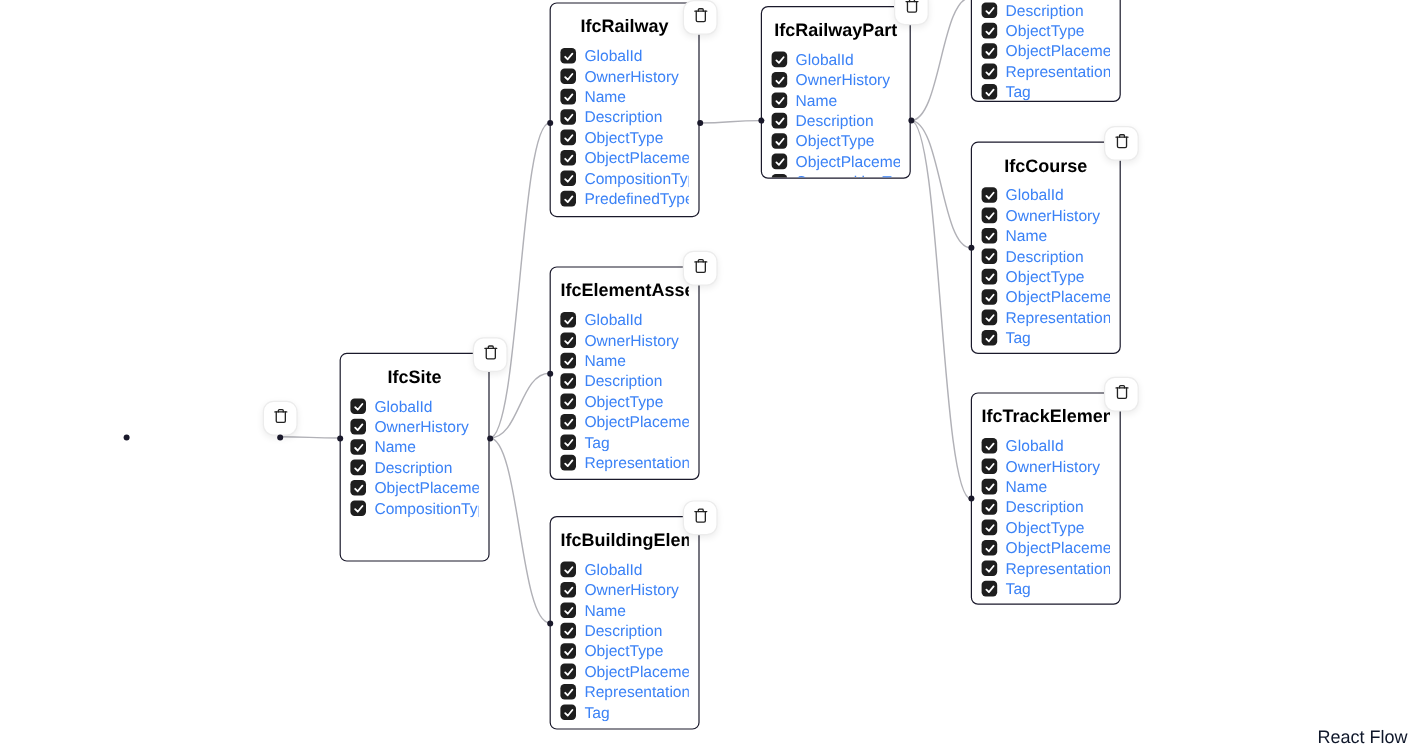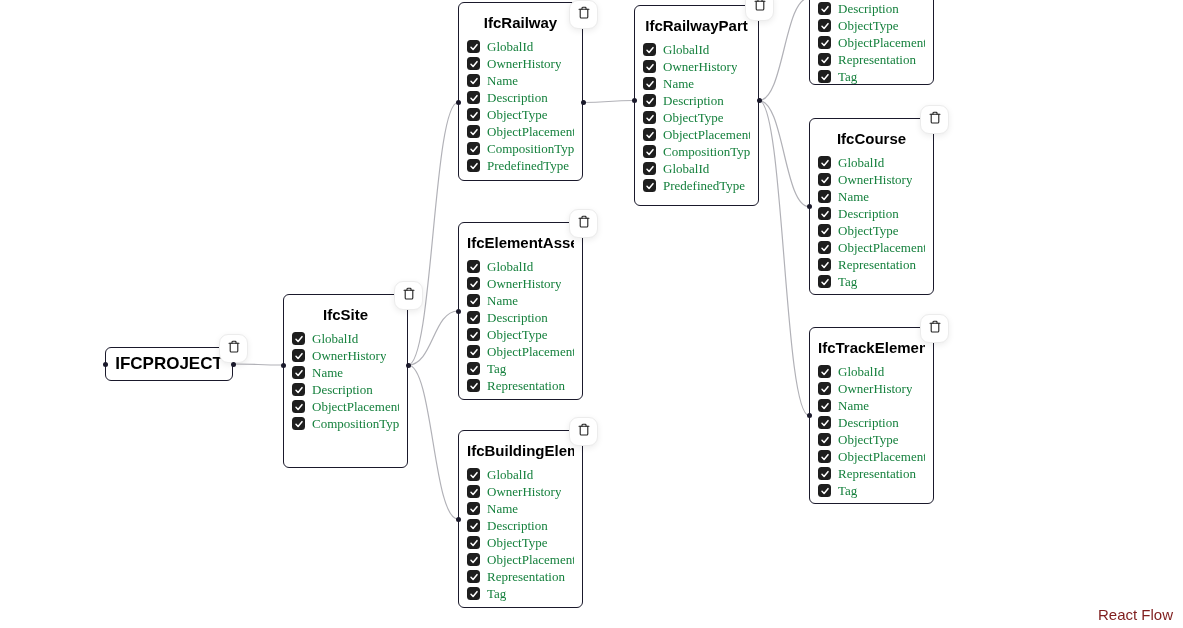--- a/index.html
+++ b/index.html
@@ -11,45 +11,42 @@
   .node.simple{display:flex;align-items:center;justify-content:center;padding:0;}
   .node.partial{padding-top:6px;}
   .simple-title{font-size:17px;font-weight:bold;color:#000;white-space:nowrap;}
   .node-title{height:20px;line-height:20px;font-size:15px;font-weight:bold;color:#000;
               display:flex;overflow:hidden;margin-bottom:5px;}
   .node-title span{margin:0 auto;white-space:nowrap;}
   .attr-row{display:flex;align-items:center;height:17px;gap:7px;}
   .checkbox{width:13px;height:13px;flex:0 0 13px;border-radius:3.5px;background:#1e1e1e;
             display:flex;align-items:center;justify-content:center;}
   .checkbox svg{display:block;}
-  .attr-label{font-size:13px;color:#15803d;white-space:nowrap;overflow:hidden;font-family:Liberation Serif, serif;}
+  .attr-label{font-size:13px;color:#3b82f6;white-space:nowrap;overflow:hidden;}
   .delete-btn{position:absolute;width:27px;height:27px;border-radius:9px;background:#ffffff;
               border:1px solid #ececec;box-shadow:0 2px 6px rgba(0,0,0,0.08);
               display:flex;align-items:center;justify-content:center;z-index:3;cursor:pointer;}
   .handle{position:absolute;width:5px;height:5px;border-radius:50%;background:#1a192b;z-index:4;}
-  .attribution{position:absolute;right:10px;bottom:5px;font-size:15px;color:#7f1d1d;z-index:5;}
+  .attribution{position:absolute;right:10px;bottom:5px;font-size:15px;color:#0f172a;z-index:5;}
 </style>
 </head>
 <body>
 
 <div class="canvas" id="canvas">
   <svg class="edges-svg" id="edges-svg" width="1183" height="628">
       <path d="M 233 364 C 258 364, 258 365, 283 365" fill="none" stroke="#b1b1b7" stroke-width="1.2"></path>
       <path d="M 408 365 C 433 365, 433 102.5, 458 102.5" fill="none" stroke="#b1b1b7" stroke-width="1.2"></path>
       <path d="M 408 365 C 433 365, 433 311, 458 311" fill="none" stroke="#b1b1b7" stroke-width="1.2"></path>
       <path d="M 408 365 C 433 365, 433 519, 458 519" fill="none" stroke="#b1b1b7" stroke-width="1.2"></path>
       <path d="M 583 102.5 C 608 102.5, 609 100.5, 634 100.5" fill="none" stroke="#b1b1b7" stroke-width="1.2"></path>
       <path d="M 759 100.5 C 784 100.5, 784 -2, 809 -2" fill="none" stroke="#b1b1b7" stroke-width="1.2"></path>
       <path d="M 759 100.5 C 784 100.5, 784 206.5, 809 206.5" fill="none" stroke="#b1b1b7" stroke-width="1.2"></path>
       <path d="M 759 100.5 C 784 100.5, 784 415.5, 809 415.5" fill="none" stroke="#b1b1b7" stroke-width="1.2"></path>
     </svg>
   <div class="attribution">React Flow</div>
-<div class="node simple" style="left: 105px; top: 347px; width: 128px; height: 34px;">
-      <div class="simple-title">IFCPROJECT</div>
-    </div>
     <div class="delete-btn" style="left: 219px; top: 334px;">
       <span><svg width="14" height="15" viewBox="0 0 24 24" fill="none" stroke="#222222" stroke-width="1.9" stroke-linecap="round" stroke-linejoin="round">
           <path d="M3.5 6.5h17"></path>
           <path d="M8.5 6.5v-2a1.4 1.4 0 0 1 1.4-1.4h4.2a1.4 1.4 0 0 1 1.4 1.4v2"></path>
           <path d="M5.5 6.5v13a2 2 0 0 0 2 2h9a2 2 0 0 0 2-2v-13"></path>
         </svg></span>
     </div>
     <div class="handle" style="left: 102.5px; top: 361.5px;"></div>
     <div class="handle" style="left: 230.5px; top: 361.5px;"></div>
     <div class="node" style="left: 283px; top: 294px; width: 125px; height: 174px;">
@@ -339,21 +336,21 @@
       </div>
     </div>
     <div class="delete-btn" style="left: 569px; top: 417px;">
       <span><svg width="14" height="15" viewBox="0 0 24 24" fill="none" stroke="#222222" stroke-width="1.9" stroke-linecap="round" stroke-linejoin="round">
           <path d="M3.5 6.5h17"></path>
           <path d="M8.5 6.5v-2a1.4 1.4 0 0 1 1.4-1.4h4.2a1.4 1.4 0 0 1 1.4 1.4v2"></path>
           <path d="M5.5 6.5v13a2 2 0 0 0 2 2h9a2 2 0 0 0 2-2v-13"></path>
         </svg></span>
     </div>
     <div class="handle" style="left: 455.5px; top: 516.5px;"></div>
-    <div class="node" style="left: 634px; top: 5px; width: 125px; height: 201px;">
+    <div class="node" style="left: 634px; top: 5px; width: 125px; height: 144px;">
       <div class="node-title">
         <span>IfcRailwayPart</span>
       </div>
       <div class="attr-row">
         <span class="checkbox">
           <svg width="10" height="10" viewBox="0 0 12 12" fill="none" stroke="#ffffff" stroke-width="1.8" stroke-linecap="round" stroke-linejoin="round">
             <polyline points="2.4,6.4 4.9,8.9 9.6,3.2"></polyline>
           </svg>
         </span>
         <span class="attr-label">GlobalId</span>

